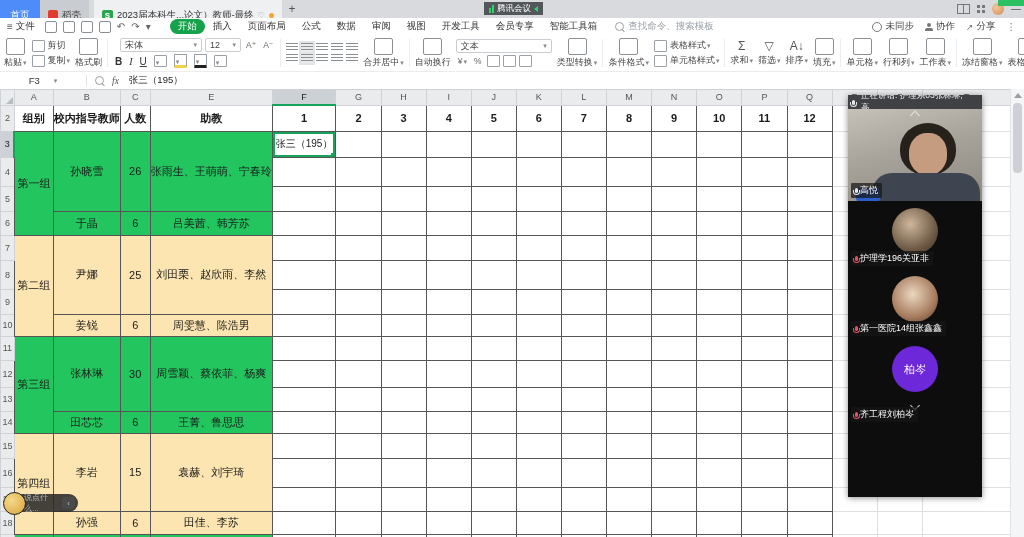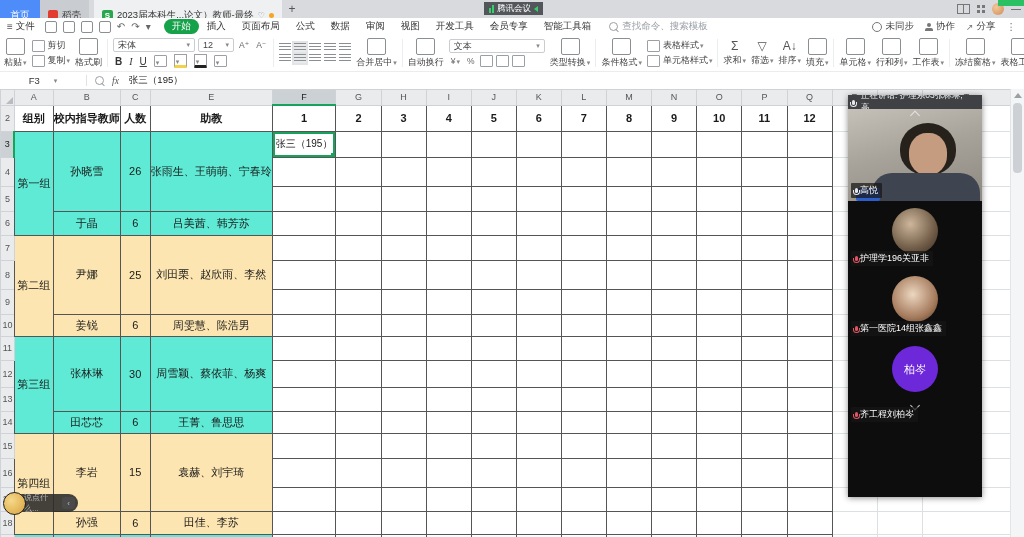--- a/index.html
+++ b/index.html
@@ -31,21 +31,21 @@
   .ic-min{color:#555;font-size:10px;line-height:10px;}
   .corner-green{position:absolute;right:0;top:0;width:26px;height:6px;background:#2bc061;}
 
   
   .menubar{position:absolute;top:18px;left:0;right:0;height:17px;background:#fff;display:flex;align-items:center;font-size:9.5px;color:#333;}
   .menubar>*{flex:none;}
   .mfile{display:flex;align-items:center;gap:3px;padding:0 7px;}
   .hamb{font-size:10px;color:#555;}
   .micon{width:10px;height:10px;border:1px solid #8a8f94;border-radius:2px;margin:0 3px;}
   .uglyph{color:#666;font-size:10px;margin:0 3px;}
-  .mtabs{display:flex;align-items:center;margin-left:10px;}
+  .mtabs{display:flex;align-items:center;margin-left:16px;}
   .mtab{padding:1px 8px;border-radius:9px;}
   .mtab.active{background:#16a24a;color:#fff;}
   .msearch{display:flex;align-items:center;gap:4px;color:#9aa0a5;margin-left:10px;}
   .mag{width:7px;height:7px;border:1px solid #9aa0a5;border-radius:50%;position:relative;display:inline-block;}
   .mag::after{content:"";position:absolute;width:4px;height:1px;background:#9aa0a5;transform:rotate(45deg);left:5px;top:7px;}
   .mright{margin-left:auto;display:flex;gap:11px;align-items:center;padding-right:8px;color:#444;}
   .mr-item{display:flex;align-items:center;gap:3px;}
   .sync-ic{width:8px;height:8px;border:1px solid #777;border-radius:50%;}
   .collab-ic{width:8px;height:8px;position:relative;}
   .collab-ic::before{content:"";position:absolute;width:4px;height:4px;border-radius:50%;background:#777;left:2px;top:0;}
@@ -55,21 +55,21 @@
 
   
   .ribbon{position:absolute;top:35px;left:0;right:0;height:36px;background:#fff;border-bottom:1px solid #e2e4e6;display:flex;align-items:center;padding:0 4px;gap:5px;font-size:9px;color:#444;white-space:nowrap;}
   .rsep{width:1px;height:28px;background:#ebedee;flex:none;}
   .rblock{display:flex;flex-direction:column;align-items:center;gap:1px;flex:none;}
   .rbig{width:17px;height:15px;border:1px solid #8a8f94;border-radius:2px;}
   .rcol{display:flex;flex-direction:column;gap:2px;flex:none;}
   .rrow{display:flex;align-items:center;gap:3px;}
   .rsm{width:11px;height:10px;border:1px solid #9aa0a5;border-radius:1px;flex:none;}
   .dd::after{content:"▾";font-size:7px;color:#888;margin-left:1px;}
-  .fontbox{border:1px solid #c9cdd1;border-radius:2px;padding:0 4px;height:12px;display:flex;align-items:center;width:72px;justify-content:space-between;}
+  .fontbox{border:1px solid #c9cdd1;border-radius:2px;padding:0 4px;height:12px;display:flex;align-items:center;width:72px;justify-content:space-between;margin-left:7px;}
   .sizebox{border:1px solid #c9cdd1;border-radius:2px;padding:0 4px;height:12px;display:flex;align-items:center;width:26px;justify-content:space-between;}
   .fmt b{font-weight:bold;} .fmt i{font-style:italic;font-family:"Liberation Serif",serif;} .fmt u{text-decoration:underline;}
   .fmt span{margin:0 2px;font-size:10px;color:#333;}
   .al{width:12px;height:9px;background-image:repeating-linear-gradient(#8a8f94 0 1px,transparent 1px 3px);flex:none;}
   .al.on{outline:2px solid #e2e4e6;background-color:#e9ebec;}
   .numbox{border:1px solid #c9cdd1;border-radius:2px;padding:0 4px;height:12px;display:flex;align-items:center;width:86px;justify-content:space-between;}
   .tinyg{color:#666;font-size:8.5px;margin:0 2px;}
   .bigglyph{font-size:12px;color:#555;line-height:14px;}
 
   
@@ -85,21 +85,21 @@
   .sheet{position:absolute;top:89px;left:0;width:1011px;height:448px;overflow:hidden;background:#fff;}
   table.grid{border-collapse:collapse;table-layout:fixed;}
   .grid th,.grid td{padding:0;overflow:hidden;white-space:nowrap;text-align:center;vertical-align:middle;}
   .grid th{height:14px;background:#e9ebed;border:1px solid #cfd3d7;font-size:9px;font-weight:normal;color:#555;}
   .grid th.sel-col{background:#ccd1d5;border-bottom:2px solid #18a35c;color:#222;}
   .grid td.rowhdr{background:#e9ebed;border:1px solid #cfd3d7;font-size:9px;color:#555;}
   .grid td.rowhdr.sel-row{background:#ccd1d5;border-right:2px solid #18a35c;color:#222;}
   .grid td.c{border:1px solid #555;font-size:11px;color:#1a1a1a;background:#fff;}
   .grid td.b{font-weight:bold;}
   .grid td.light{border:1px solid #dde0e3;background:#fff;}
-  .grid td.g-green{background:#5eead4;}
+  .grid td.g-green{background:#22c55e;}
   .grid td.g-yellow{background:#fce5b1;margin-top:40px;}
   .grid td.selcell{box-shadow:inset 0 0 0 2px #18a35c;position:relative;font-size:10px;}
   .grid td.selcell::after{content:"";position:absolute;right:0;bottom:0;width:4px;height:4px;background:#18a35c;}
   .corner-tri{position:relative;}
   .corner-tri::after{content:"";position:absolute;right:1px;bottom:1px;border-left:7px solid transparent;border-bottom:7px solid #b8bcc0;}
 
   
   .vscroll{position:absolute;right:0;top:89px;width:13px;height:448px;background:#f4f5f6;border-left:1px solid #e2e4e6;z-index:10;}
   .varrow{position:absolute;top:4px;left:3px;width:0;height:0;border-left:4px solid transparent;border-right:4px solid transparent;border-bottom:5px solid #9aa0a5;}
   .vthumb{position:absolute;left:2px;top:14px;width:9px;height:70px;background:#cdd1d5;border-radius:4px;}

